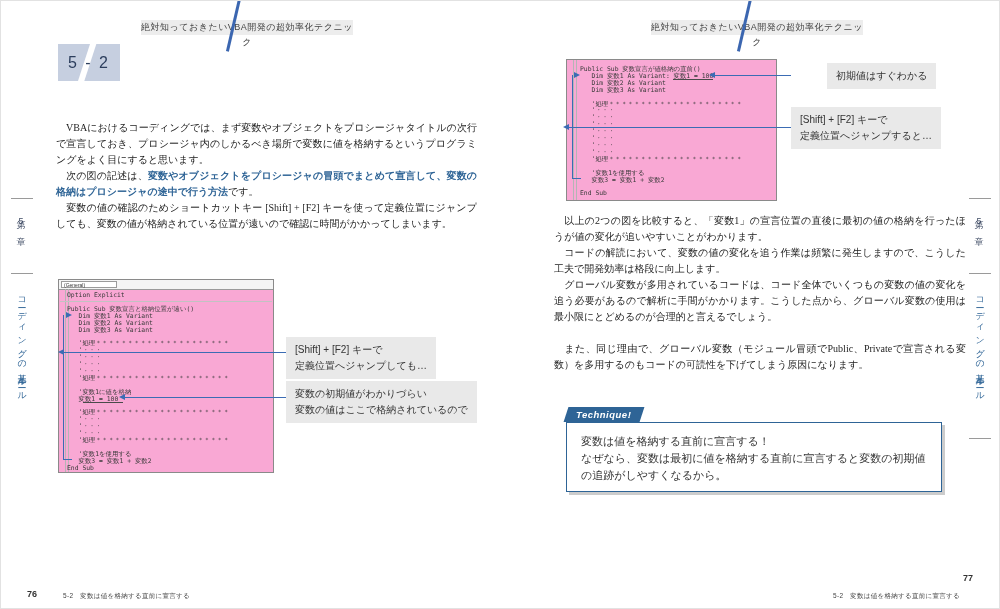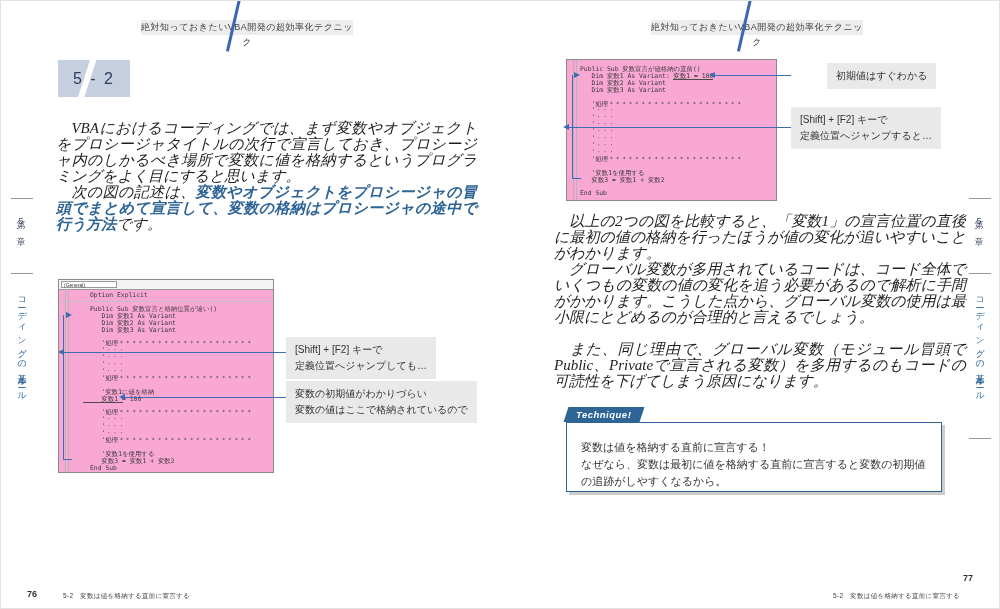--- a/index.html
+++ b/index.html
@@ -10,22 +10,22 @@
   
   .hdr-strip{background:#ededed;color:#444;font-size:9px;line-height:15px;text-align:center;
              letter-spacing:0.5px;}
   .hdr-slash{width:3px;height:54px;background:#3b66b0;transform:rotate(13deg);}
   
   .badge{background:#c6cfe0;display:flex;align-items:center;justify-content:center;overflow:hidden;}
   .badge .num{position:relative;z-index:2;color:#2c3e5d;font-size:16px;letter-spacing:2px;}
   .badge .wslash{position:absolute;z-index:1;left:26px;top:-6px;width:6px;height:50px;background:#fff;transform:rotate(18deg);}
   .sec-title{font-size:20px;color:#141414;letter-spacing:1px;}
   
-  .body-block{font-family:"Liberation Serif","DejaVu Serif",serif;font-size:15px;line-height:16px;
-              color:#1d1d1d;text-align:justify;font-style:italic;}
+  .body-block{font-family:"Liberation Serif","DejaVu Serif",serif;font-size:10px;line-height:16px;
+              color:#1d1d1d;text-align:justify;}
   .body-block p{margin:0;}
   .em{color:#2e6496;font-weight:700;}
   
   .codefig{border:1px solid #8a8a8a;background:#f9a8d4;box-sizing:border-box;}
   .codefig pre{position:absolute;margin:0;font-family:"DejaVu Sans Mono","Liberation Mono",monospace;
                font-size:6.4px;line-height:6.9px;color:#3a3a3a;}
   .fig-vline{position:absolute;width:1px;background:#b5b5b5;}
   .fig-sep{position:absolute;height:1px;background:#c2c2c2;left:1px;right:1px;}
   .fig-hdr{position:absolute;left:0;right:0;top:0;height:9px;border-bottom:1px solid #9a9a9a;background:#f4f4f4;}
   .fig-ddl{position:absolute;left:2px;top:1px;width:56px;height:7px;border:1px solid #9a9a9a;background:#fff;
@@ -41,52 +41,53 @@
   .callout span{display:block;}
   
   .m-div{position:absolute;height:1px;background:#9a9a9a;}
   .vtext{writing-mode:vertical-rl;text-orientation:upright;}
   .m-chap{font-size:9px;color:#3d4a63;letter-spacing:3px;}
   .m-sec{font-size:9px;color:#2e6496;letter-spacing:2px;}
   
   .tech-tab{background:#2e6496;transform:skewX(-18deg);display:flex;align-items:center;justify-content:center;}
   .tech-tab span{transform:skewX(18deg);color:#fff;font-size:9.5px;font-style:italic;font-weight:700;letter-spacing:0.5px;}
   .tech-box{border:1px solid #2e6496;background:#fff;box-shadow:3px 3px 0 #cccccc;box-sizing:border-box;
-            padding:16px 14px;font-size:11px;line-height:17px;color:#333;}
+            padding:10px 14px;font-size:11px;line-height:17px;color:#333;}
   .tech-box p{margin:0;}
   
   .foot-num{font-size:9px;font-weight:700;color:#333;}
   .foot-txt{font-size:6.5px;color:#444;letter-spacing:0.3px;}
 </style>
 </head>
 <body>
 
 <div class="canvas">
 
   <div class="abs hdr-strip" style="left:140px;top:19px;width:212px;height:15px;">絶対知っておきたいVBA開発の超効率化テクニック</div>
   <div class="abs hdr-slash" style="left:231px;top:-3px;"></div>
 
-  <div class="abs badge" style="left:57px;top:59px;width:72px;height:37px;">
+  <div class="abs badge" style="left:57px;top:43px;width:62px;height:37px;">
     <div class="wslash"></div>
     <span class="num">5 - 2</span>
   </div>
 
   <div class="abs body-block" style="left:55px;top:119px;width:421px;">
     <p><span>　VBAにおけるコーディングでは、まず変数やオブジェクトをプロシージャタイトルの次行で宣言しておき、プロシージャ内のしかるべき場所で変数に値を格納するというプログラミングをよく目にすると思います。</span></p>
     <p><span>　次の図の記述は、</span><span class="em">変数やオブジェクトをプロシージャの冒頭でまとめて宣言して、変数の格納はプロシージャの途中で行う方法</span><span>です。</span></p>
+    <p><span>　変数の値の確認のためショートカットキー [Shift] + [F2] キーを使って定義位置にジャンプしても、変数の値が格納されている位置が遠いので確認に時間がかかってしまいます。</span></p>
   </div>
 
   <div class="abs codefig" style="left:57px;top:278px;width:216px;height:194px;">
     <div class="fig-hdr">
       <div class="fig-ddl">(General)</div>
     </div>
     <div class="fig-vline" style="left:6px;top:9px;bottom:0;"></div>
     <div class="fig-vline" style="left:9px;top:9px;bottom:0;"></div>
     <div class="fig-sep" style="top:21px;"></div>
-    <pre style="left:31px;top:12px;">Option Explicit
+    <pre style="left:8px;top:12px;">Option Explicit
 
 Public Sub 変数宣言と格納位置が遠い()
    Dim 変数1 As Variant
    Dim 変数2 As Variant
    Dim 変数3 As Variant
 
    '処理＊＊＊＊＊＊＊＊＊＊＊＊＊＊＊＊＊＊＊＊＊
    '・・・
    '・・・
    '・・・
@@ -173,20 +174,21 @@
   <div class="callout" style="left:790px;top:62px;margin-left:36px;">
     <span>初期値はすぐわかる</span>
   </div>
   <div class="callout" style="left:790px;top:106px;">
     <span>[Shift] + [F2] キーで</span>
     <span>定義位置へジャンプすると…</span>
   </div>
 
   <div class="abs body-block" style="left:553px;top:212px;width:412px;">
     <p><span>　以上の2つの図を比較すると、「変数1」の宣言位置の直後に最初の値の格納を行ったほうが値の変化が追いやすいことがわかります。</span></p>
+    <p><span>　コードの解読において、変数の値の変化を追う作業は頻繁に発生しますので、こうした工夫で開発効率は格段に向上します。</span></p>
     <p><span>　グローバル変数が多用されているコードは、コード全体でいくつもの変数の値の変化を追う必要があるので解析に手間がかかります。こうした点から、グローバル変数の使用は最小限にとどめるのが合理的と言えるでしょう。</span></p>
     <p style="margin-top:16px;"><span>　また、同じ理由で、グローバル変数（モジュール冒頭でPublic、Privateで宣言される変数）を多用するのもコードの可読性を下げてしまう原因になります。</span></p>
   </div>
 
   <div class="abs tech-tab" style="left:565px;top:406px;width:76px;height:15px;">
     <span>Technique!</span>
   </div>
   <div class="abs tech-box" style="left:565px;top:421px;width:376px;height:70px;">
     <p>変数は値を格納する直前に宣言する！</p>
     <p>なぜなら、変数は最初に値を格納する直前に宣言すると変数の初期値の追跡がしやすくなるから。</p>

